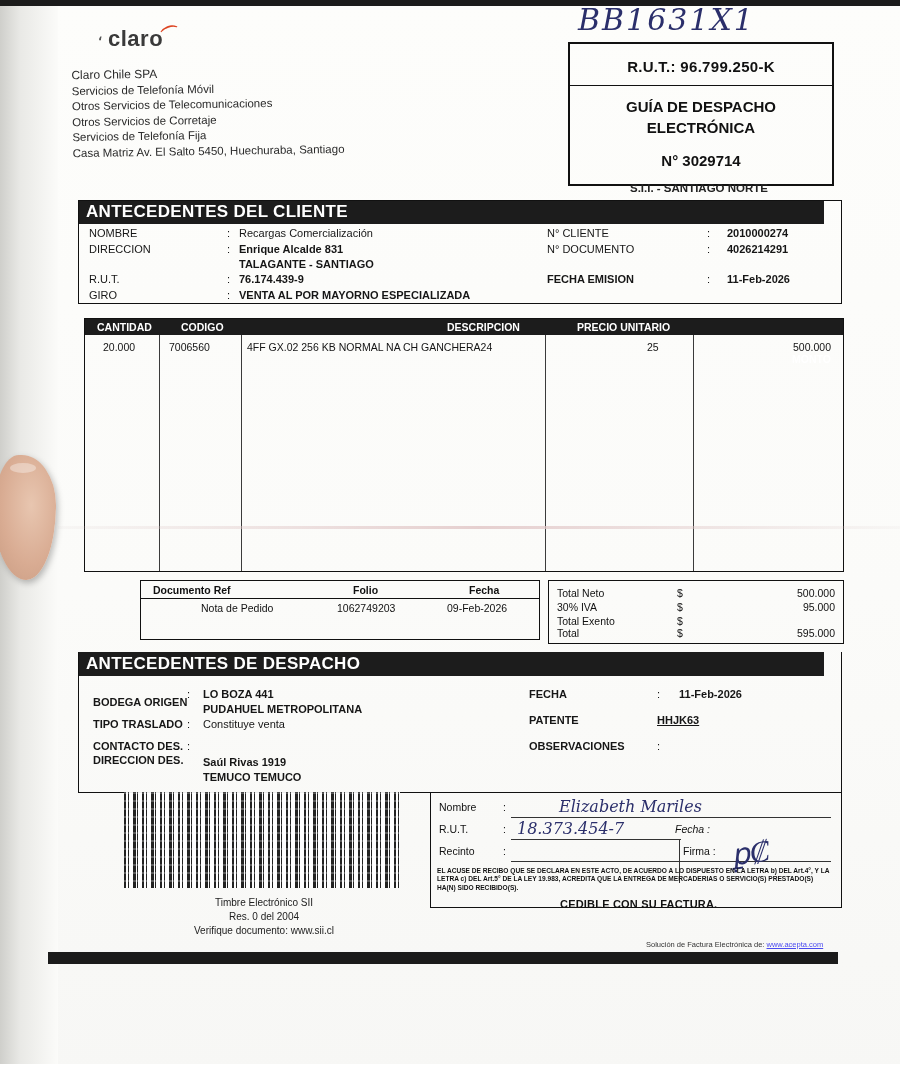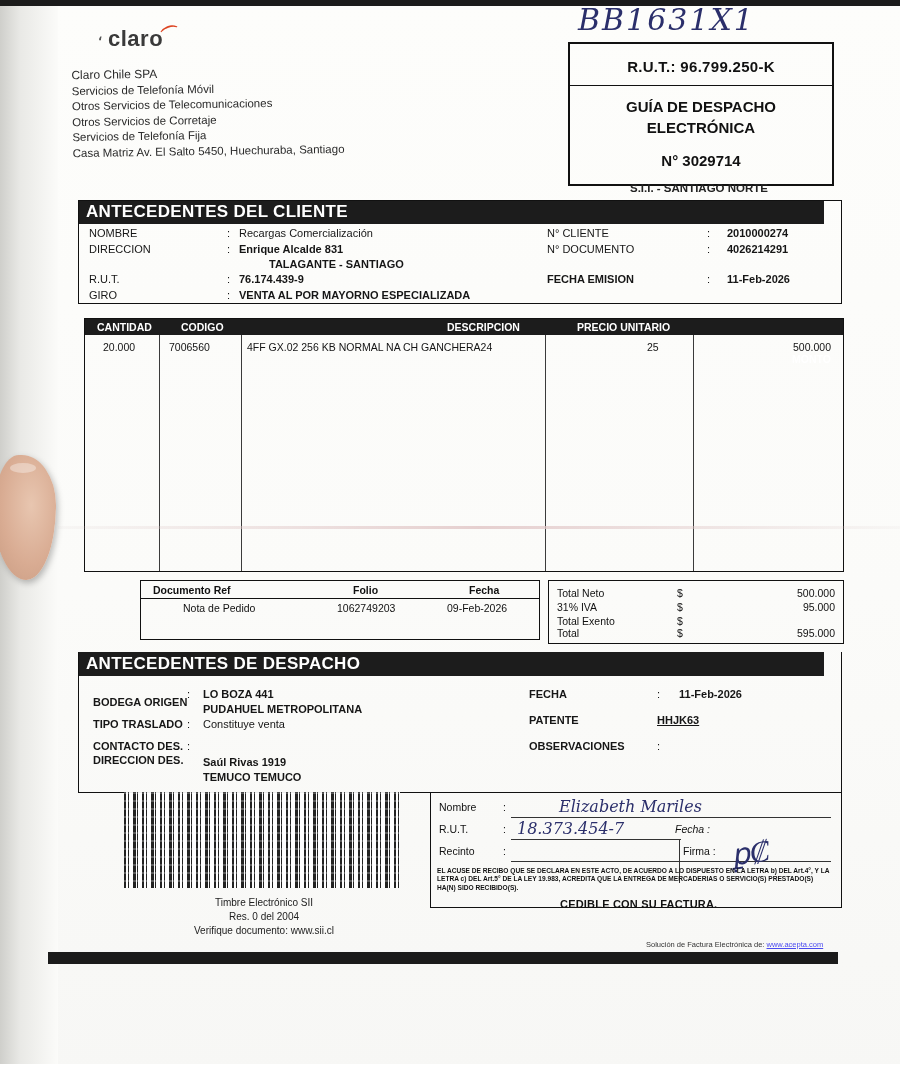--- a/index.html
+++ b/index.html
@@ -220,21 +220,21 @@
     <div class="fld" style="left:10px;top:72px;">R.U.T.</div>
     <div class="fld" style="left:10px;top:88px;">GIRO</div>
 
     <div class="fld" style="left:148px;top:26px;">:</div>
     <div class="fld" style="left:148px;top:42px;">:</div>
     <div class="fld" style="left:148px;top:72px;">:</div>
     <div class="fld" style="left:148px;top:88px;">:</div>
 
     <div class="fld" style="left:160px;top:26px;">Recargas Comercialización</div>
     <div class="fld b" style="left:160px;top:42px;">Enrique Alcalde 831</div>
-    <div class="fld b" style="left:160px;top:57px;margin-left:30px;">TALAGANTE - SANTIAGO</div>
+    <div class="fld b" style="left:160px;top:57px;">TALAGANTE - SANTIAGO</div>
     <div class="fld b" style="left:160px;top:72px;">76.174.439-9</div>
     <div class="fld b" style="left:160px;top:88px;">VENTA AL POR MAYORNO ESPECIALIZADA</div>
 
     <div class="fld" style="left:468px;top:26px;">N° CLIENTE</div>
     <div class="fld" style="left:468px;top:42px;">N° DOCUMENTO</div>
     <div class="fld b" style="left:468px;top:72px;">FECHA EMISION</div>
 
     <div class="fld" style="left:628px;top:26px;">:</div>
     <div class="fld" style="left:628px;top:42px;">:</div>
     <div class="fld" style="left:628px;top:72px;">:</div>
@@ -266,31 +266,31 @@
   </div>
 
   <div style="position:absolute;left:58px;top:526px;width:842px;height:3px;background:linear-gradient(90deg,rgba(210,200,200,.1),rgba(226,200,200,.85),rgba(210,200,200,.1));"></div>
 
   <div class="refbox">
     <div class="rh">
       <span style="left:12px;">Documento Ref</span>
       <span style="left:212px;">Folio</span>
       <span style="left:328px;">Fecha</span>
     </div>
-    <div class="rv" style="left:26px;padding-left:16px;">Nota de Pedido</div>
+    <div class="rv" style="left:44px;padding-left:16px;">Nota de Pedido</div>
     <div class="rv" style="left:196px;text-align:center;">1062749203</div>
     <div class="rv" style="left:306px;">09-Feb-2026</div>
   </div>
 
   <div class="totbox">
     <div class="tl" style="top:6px;">Total Neto</div>
     <div class="ts" style="top:6px;">$</div>
     <div class="tv" style="top:6px;">500.000</div>
 
-    <div class="tl" style="top:20px;">31% IVA</div>
+    <div class="tl" style="top:20px;">30% IVA</div>
     <div class="ts" style="top:20px;">$</div>
     <div class="tv" style="top:20px;">95.000</div>
 
     <div class="tl" style="top:34px;">Total Exento</div>
     <div class="ts" style="top:34px;">$</div>
     <div class="tv" style="top:34px;"></div>
 
     <div class="tl" style="top:46px;">Total</div>
     <div class="ts" style="top:46px;">$</div>
     <div class="tv" style="top:46px;">595.000</div>

